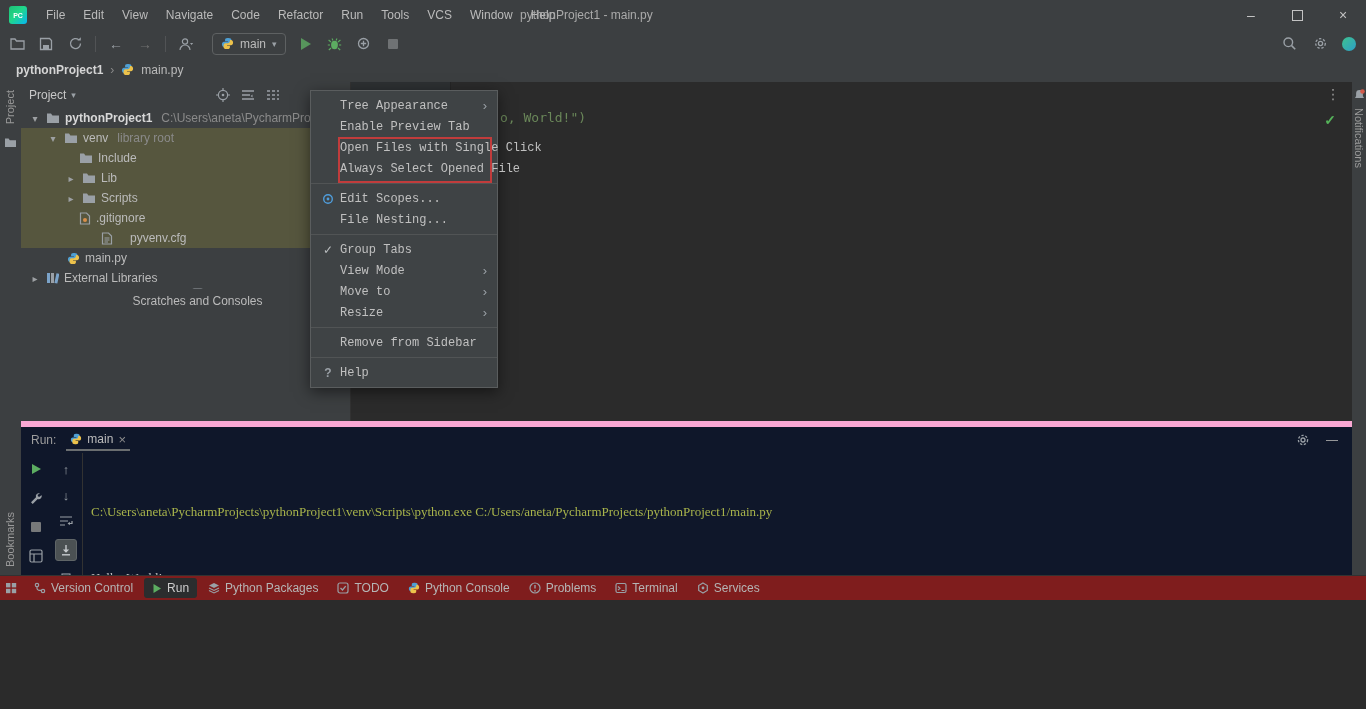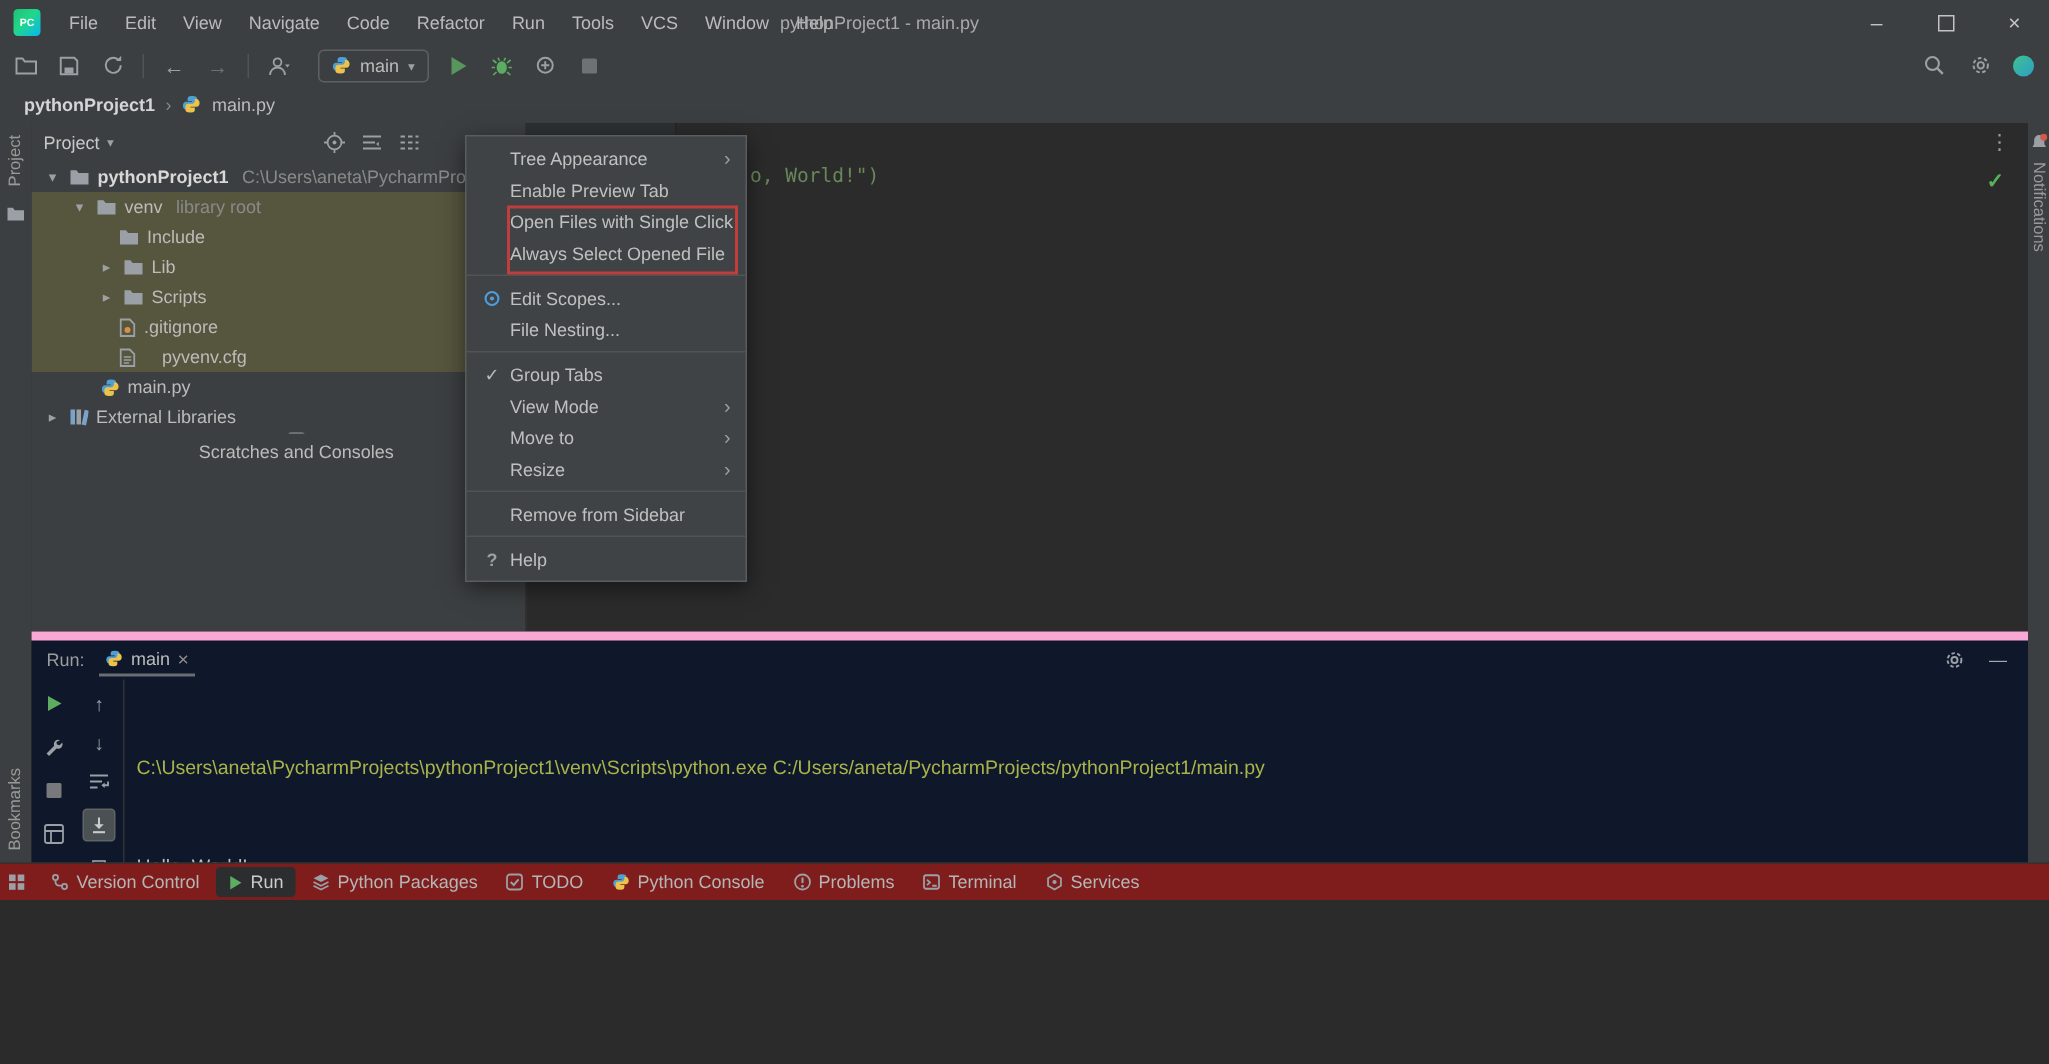--- a/index.html
+++ b/index.html
@@ -64,36 +64,36 @@
   .rp-header-right{margin-left:auto;display:flex;align-items:center;gap:16px;padding-right:4px;color:#a8a8a8;}
   .rp-body{position:absolute;top:26px;left:0;right:0;bottom:0;}
   .rp-toolbar{position:absolute;left:0;top:0;bottom:0;width:61px;border-right:1px solid #323232;display:flex;}
   .rp-col{width:30px;display:flex;flex-direction:column;align-items:center;padding-top:8px;}
   .rp-col1{gap:13px;}
   .rp-col2{gap:10px;}
   .rp-ic{width:16px;height:16px;display:flex;align-items:center;justify-content:center;color:#9aa0a6;font-size:13px;}
   .rp-ic.active{background:#4b5153;border:1px solid #5f6567;border-radius:3px;width:20px;height:20px;}
   .rerun-tri{width:0;height:0;border-left:9px solid #5cad61;border-top:5px solid transparent;border-bottom:5px solid transparent;}
   .stop-dis{width:10px;height:10px;background:#77797a;border-radius:1px;}
-  .console{position:absolute;left:70px;top:4px;right:8px;bottom:0;font-family:Liberation Sans, sans-serif;
+  .console{position:absolute;left:70px;top:4px;right:8px;bottom:0;font-family:Liberation Serif, serif;
            font-size:13px;line-height:22px;white-space:pre;overflow:hidden;}
   .console div{min-height:22px;color:#bcbcbc;}
   .console .cmd{color:#a8b44b;}
   
   .bottom-bar{position:absolute;left:0;right:0;bottom:0;height:24px;background:#7f1d1d;border-top:1px solid #323232;
               display:flex;align-items:center;padding-left:5px;gap:3px;}
   .bb-item{display:flex;align-items:center;gap:5px;padding:3px 8px;border-radius:3px;color:#b5b5b5;}
   .bb-item.active{background:#2b2d2e;color:#cccccc;}
   .switcher{margin-right:6px;display:flex;align-items:center;}
   
   .context-menu{position:absolute;left:310px;top:90px;width:188px;background:#3f4345;border:1px solid #5a5d5e;
                 box-shadow:0 4px 14px rgba(0,0,0,0.5);z-index:50;padding:4px 0;box-sizing:border-box;}
   .cm-item{height:21px;display:flex;align-items:center;padding:0 10px 0 8px;color:#c0c0c0;}
   .cm-icon{width:18px;display:flex;align-items:center;justify-content:center;margin-right:3px;flex:0 0 auto;}
-  .cm-label{flex:1;white-space:nowrap;}
+  .cm-label{flex:1;white-space:nowrap;font-family:Liberation Mono, monospace;}
   .cm-arrow{color:#9aa0a6;font-size:13px;margin-left:8px;}
   .cm-check{color:#b8bcbe;font-size:12px;}
   .cm-help{color:#9aa0a6;font-weight:bold;}
   .cm-sep{height:1px;background:#515455;margin:4px 0;}
   .annotation{position:absolute;left:27px;top:46px;width:154px;height:46px;border:2px solid #c13c3c;box-sizing:border-box;pointer-events:none;}
 </style>
 </head>
 <body>
 
 <div class="app">
@@ -290,21 +290,21 @@
       </div>
 
       <div class="tree-row" style="padding-left:58px;">
         <svg width="12" height="13">
             <path d="M1.5 1h6l3 3v8h-9z" fill="none" stroke="#9aa0a6" stroke-width="1.2"></path>
             <circle cx="6" cy="8" r="2" fill="#d98e4a"></circle>
           </svg>
         <span class="tree-lbl">.gitignore</span>
       </div>
 
-      <div class="tree-row" style="padding-left:58px;gap:17px;">
+      <div class="tree-row" style="padding-left:80px;gap:17px;">
         <svg width="12" height="13">
             <path d="M1.5 1h6l3 3v8h-9z" fill="none" stroke="#9aa0a6" stroke-width="1.2"></path>
             <path d="M3.5 6h5M3.5 8h5M3.5 10h3.5" stroke="#9aa0a6" stroke-width="1"></path>
           </svg>
         <span class="tree-lbl">pyvenv.cfg</span>
       </div>
 
       <div class="tree-row" style="padding-left:46px;">
         <svg width="13" height="13" viewBox="0 0 14 14">
           <path d="M7 1c-2 0-2.6.9-2.6 2v1.6h3.1v.6H3.2C2 5.2 1 6.2 1 7.9c0 1.7 1 2.9 2.2 2.9h1.2V9.6c0-1.3 1.1-2.3 2.4-2.3h2.4c1.1 0 2-.9 2-2.1V3c0-1.1-.9-2-3.2-2z" fill="#4e9fd4"></path>

